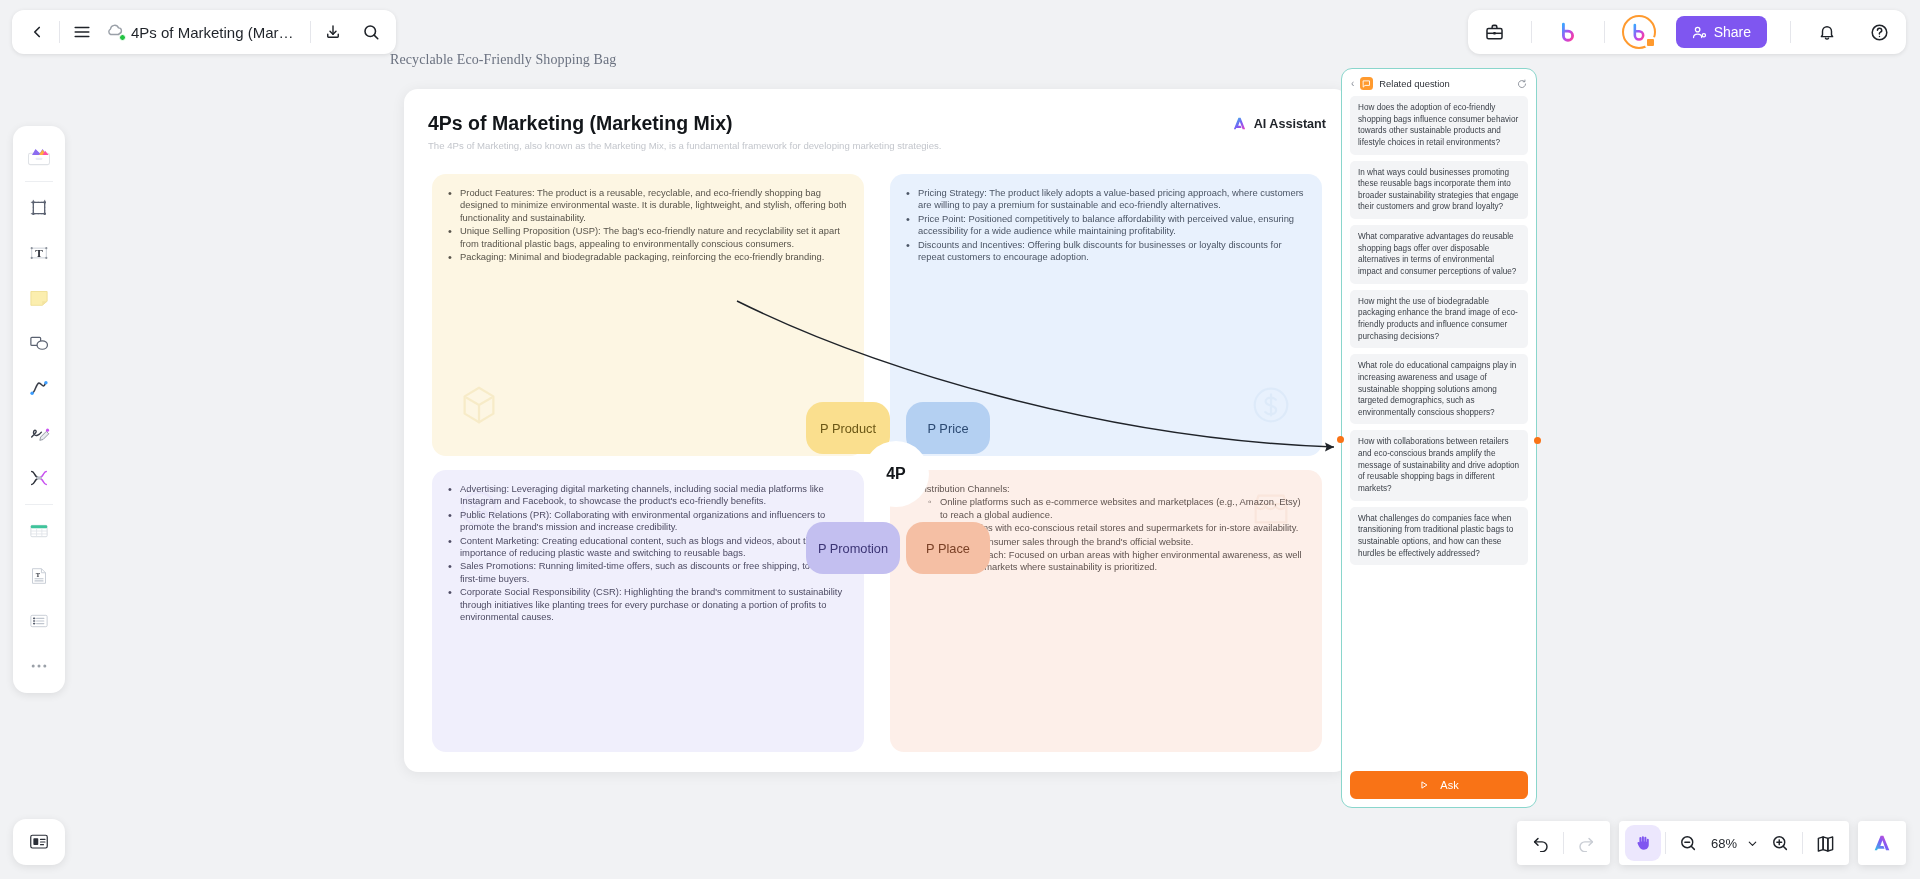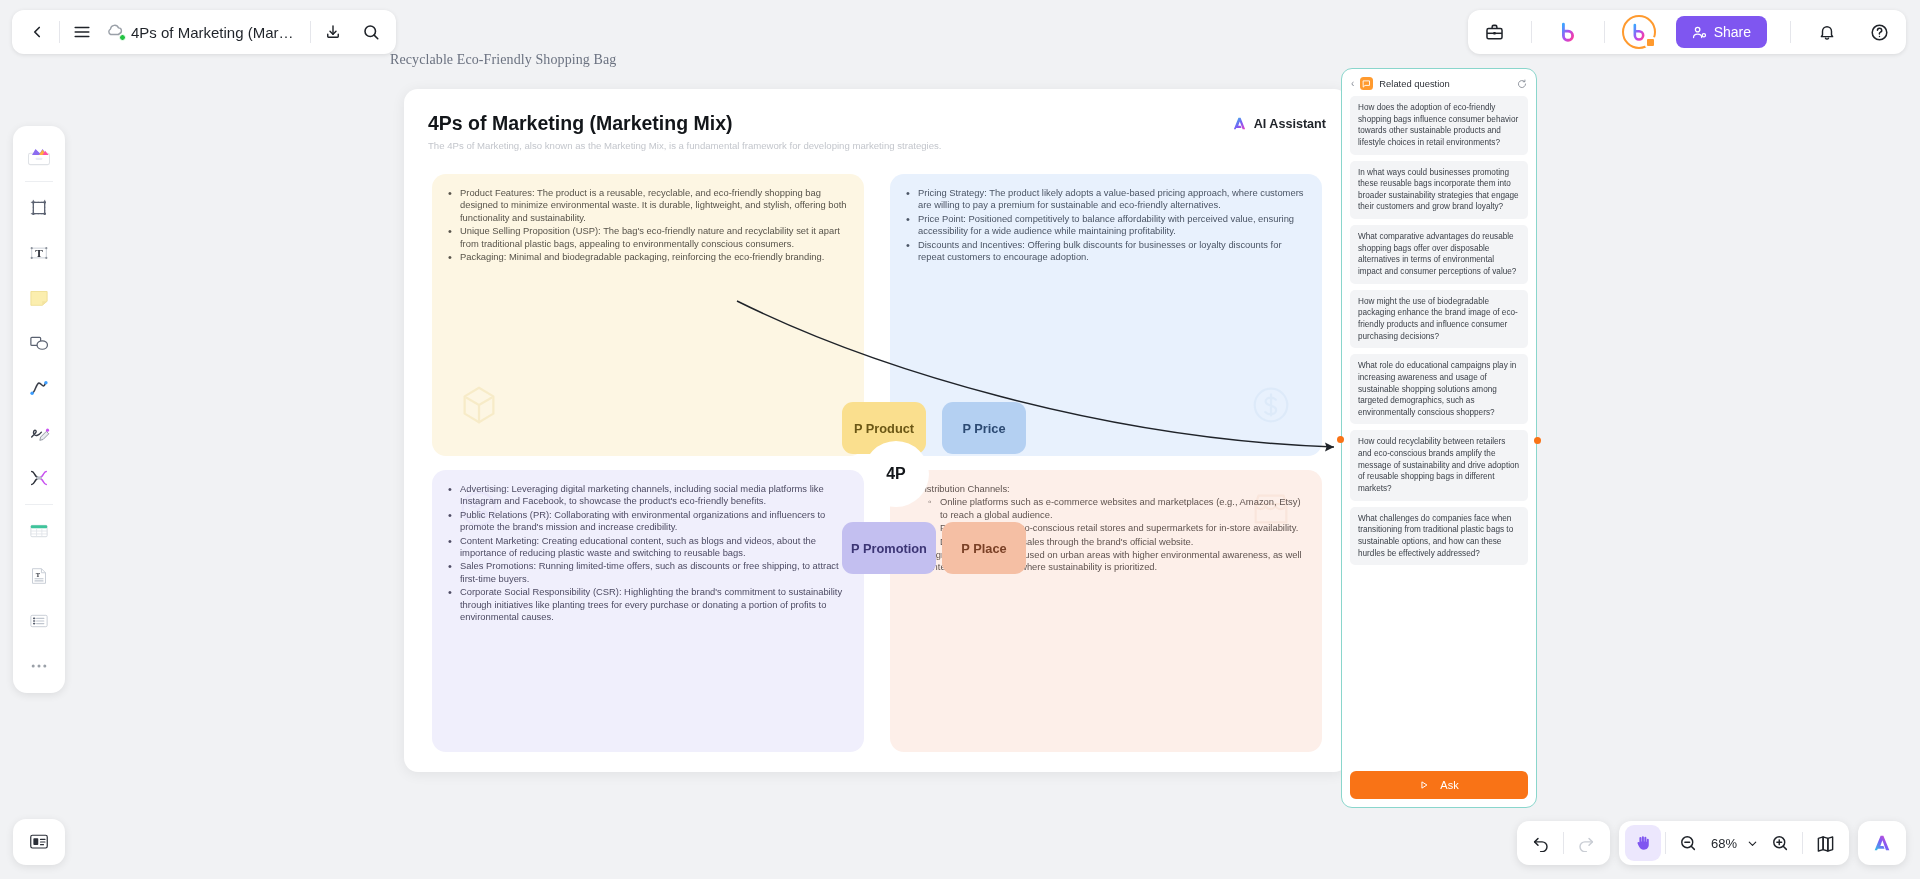--- a/index.html
+++ b/index.html
@@ -153,24 +153,23 @@
     position: absolute; opacity: .5;
     width: 46px; height: 46px;
   }
   .q-product .wm { left: 24px; bottom: 28px; }
   .q-price   .wm { right: 28px; bottom: 28px; }
   .q-promo   .wm { left: 24px; top: 16px; }
   .q-place   .wm { right: 28px; top: 16px; }
 
   .ptag {
     position: absolute; width: 84px; height: 52px;
-    border-radius: 11px; display: flex; align-items: center;
-    justify-content: center; font-size: 12.8px; font-weight: 700;
+    border-radius: 17px; display: flex; align-items: center;
+    justify-content: center; font-size: 12.8px; font-weight: 400;
     cursor: pointer;
-    margin-left: 36px;
   }
   .ptag-product  { left: 374px; top: 228px; background: #fadf8e; color: #6b5715; }
   .ptag-price    { left: 474px; top: 228px; background: #b4d0f2; color: #2c4a73; }
   .ptag-promo    { left: 374px; top: 348px; background: #c3bff0; color: #3c3575; width: 94px; }
   .ptag-place    { left: 474px; top: 348px; background: #f5bfa4; color: #7a4026; }
   .center-4p {
     position: absolute; left: 431px; top: 267px;
     width: 66px; height: 66px; border-radius: 50%;
     background: #fff; display: flex; align-items: center; justify-content: center;
     font-size: 16px; font-weight: 700; color: #13161a; z-index: 3;
@@ -213,21 +212,21 @@
     position: absolute; width: 7px; height: 7px; border-radius: 50%;
     background: #f97316; z-index: 31;
   }
   .anchor-left  { left: 1337px; top: 436px; }
   .anchor-right { left: 1534px; top: 437px; }
 
   
   .bottombar { position: absolute; right: 14px; bottom: 14px;
      display: flex; align-items: center; gap: 9px; z-index: 40; }
   .bb-group {
-    height: 44px; background: #fff; border-radius: 12px;
+    height: 44px; background: #fff; border-radius: 4px;
     display: flex; align-items: center; padding: 0 6px;
     box-shadow: 0 2px 8px rgba(0,0,0,.10);
     margin-top: 32px;
   }
   .bb-btn {
     width: 36px; height: 36px; border-radius: 9px;
     display:flex;align-items:center;justify-content:center;
     color:#1f2329; cursor:pointer;
   }
   .bb-btn.disabled { color:#c9cdd4; }
@@ -557,21 +556,21 @@
           <polyline points="19 2.5 19 6.5 15 6.5"></polyline>
         </svg>
     </span>
   </div>
   <div class="rq-list">
     <div class="rq-card">How does the adoption of eco-friendly shopping bags influence consumer behavior towards other sustainable products and lifestyle choices in retail environments?</div>
     <div class="rq-card">In what ways could businesses promoting these reusable bags incorporate them into broader sustainability strategies that engage their customers and grow brand loyalty?</div>
     <div class="rq-card">What comparative advantages do reusable shopping bags offer over disposable alternatives in terms of environmental impact and consumer perceptions of value?</div>
     <div class="rq-card">How might the use of biodegradable packaging enhance the brand image of eco-friendly products and influence consumer purchasing decisions?</div>
     <div class="rq-card">What role do educational campaigns play in increasing awareness and usage of sustainable shopping solutions among targeted demographics, such as environmentally conscious shoppers?</div>
-    <div class="rq-card">How could recyclability between retailers and eco-conscious brands amplify the message of sustainability and drive adoption of reusable shopping bags in different markets?</div>
+    <div class="rq-card">How with collaborations between retailers and eco-conscious brands amplify the message of sustainability and drive adoption of reusable shopping bags in different markets?</div>
     <div class="rq-card">What challenges do companies face when transitioning from traditional plastic bags to sustainable options, and how can these hurdles be effectively addressed?</div>
   </div>
   <div class="rq-footer">
     <button class="ask-btn">
       <svg width="10" height="10" viewBox="0 0 24 24" fill="none" stroke="#fff" stroke-width="2.3" stroke-linejoin="round">
           <path d="M7 4.5l12 7.5-12 7.5z"></path>
         </svg>
       <span>Ask</span>
     </button>
   </div>

